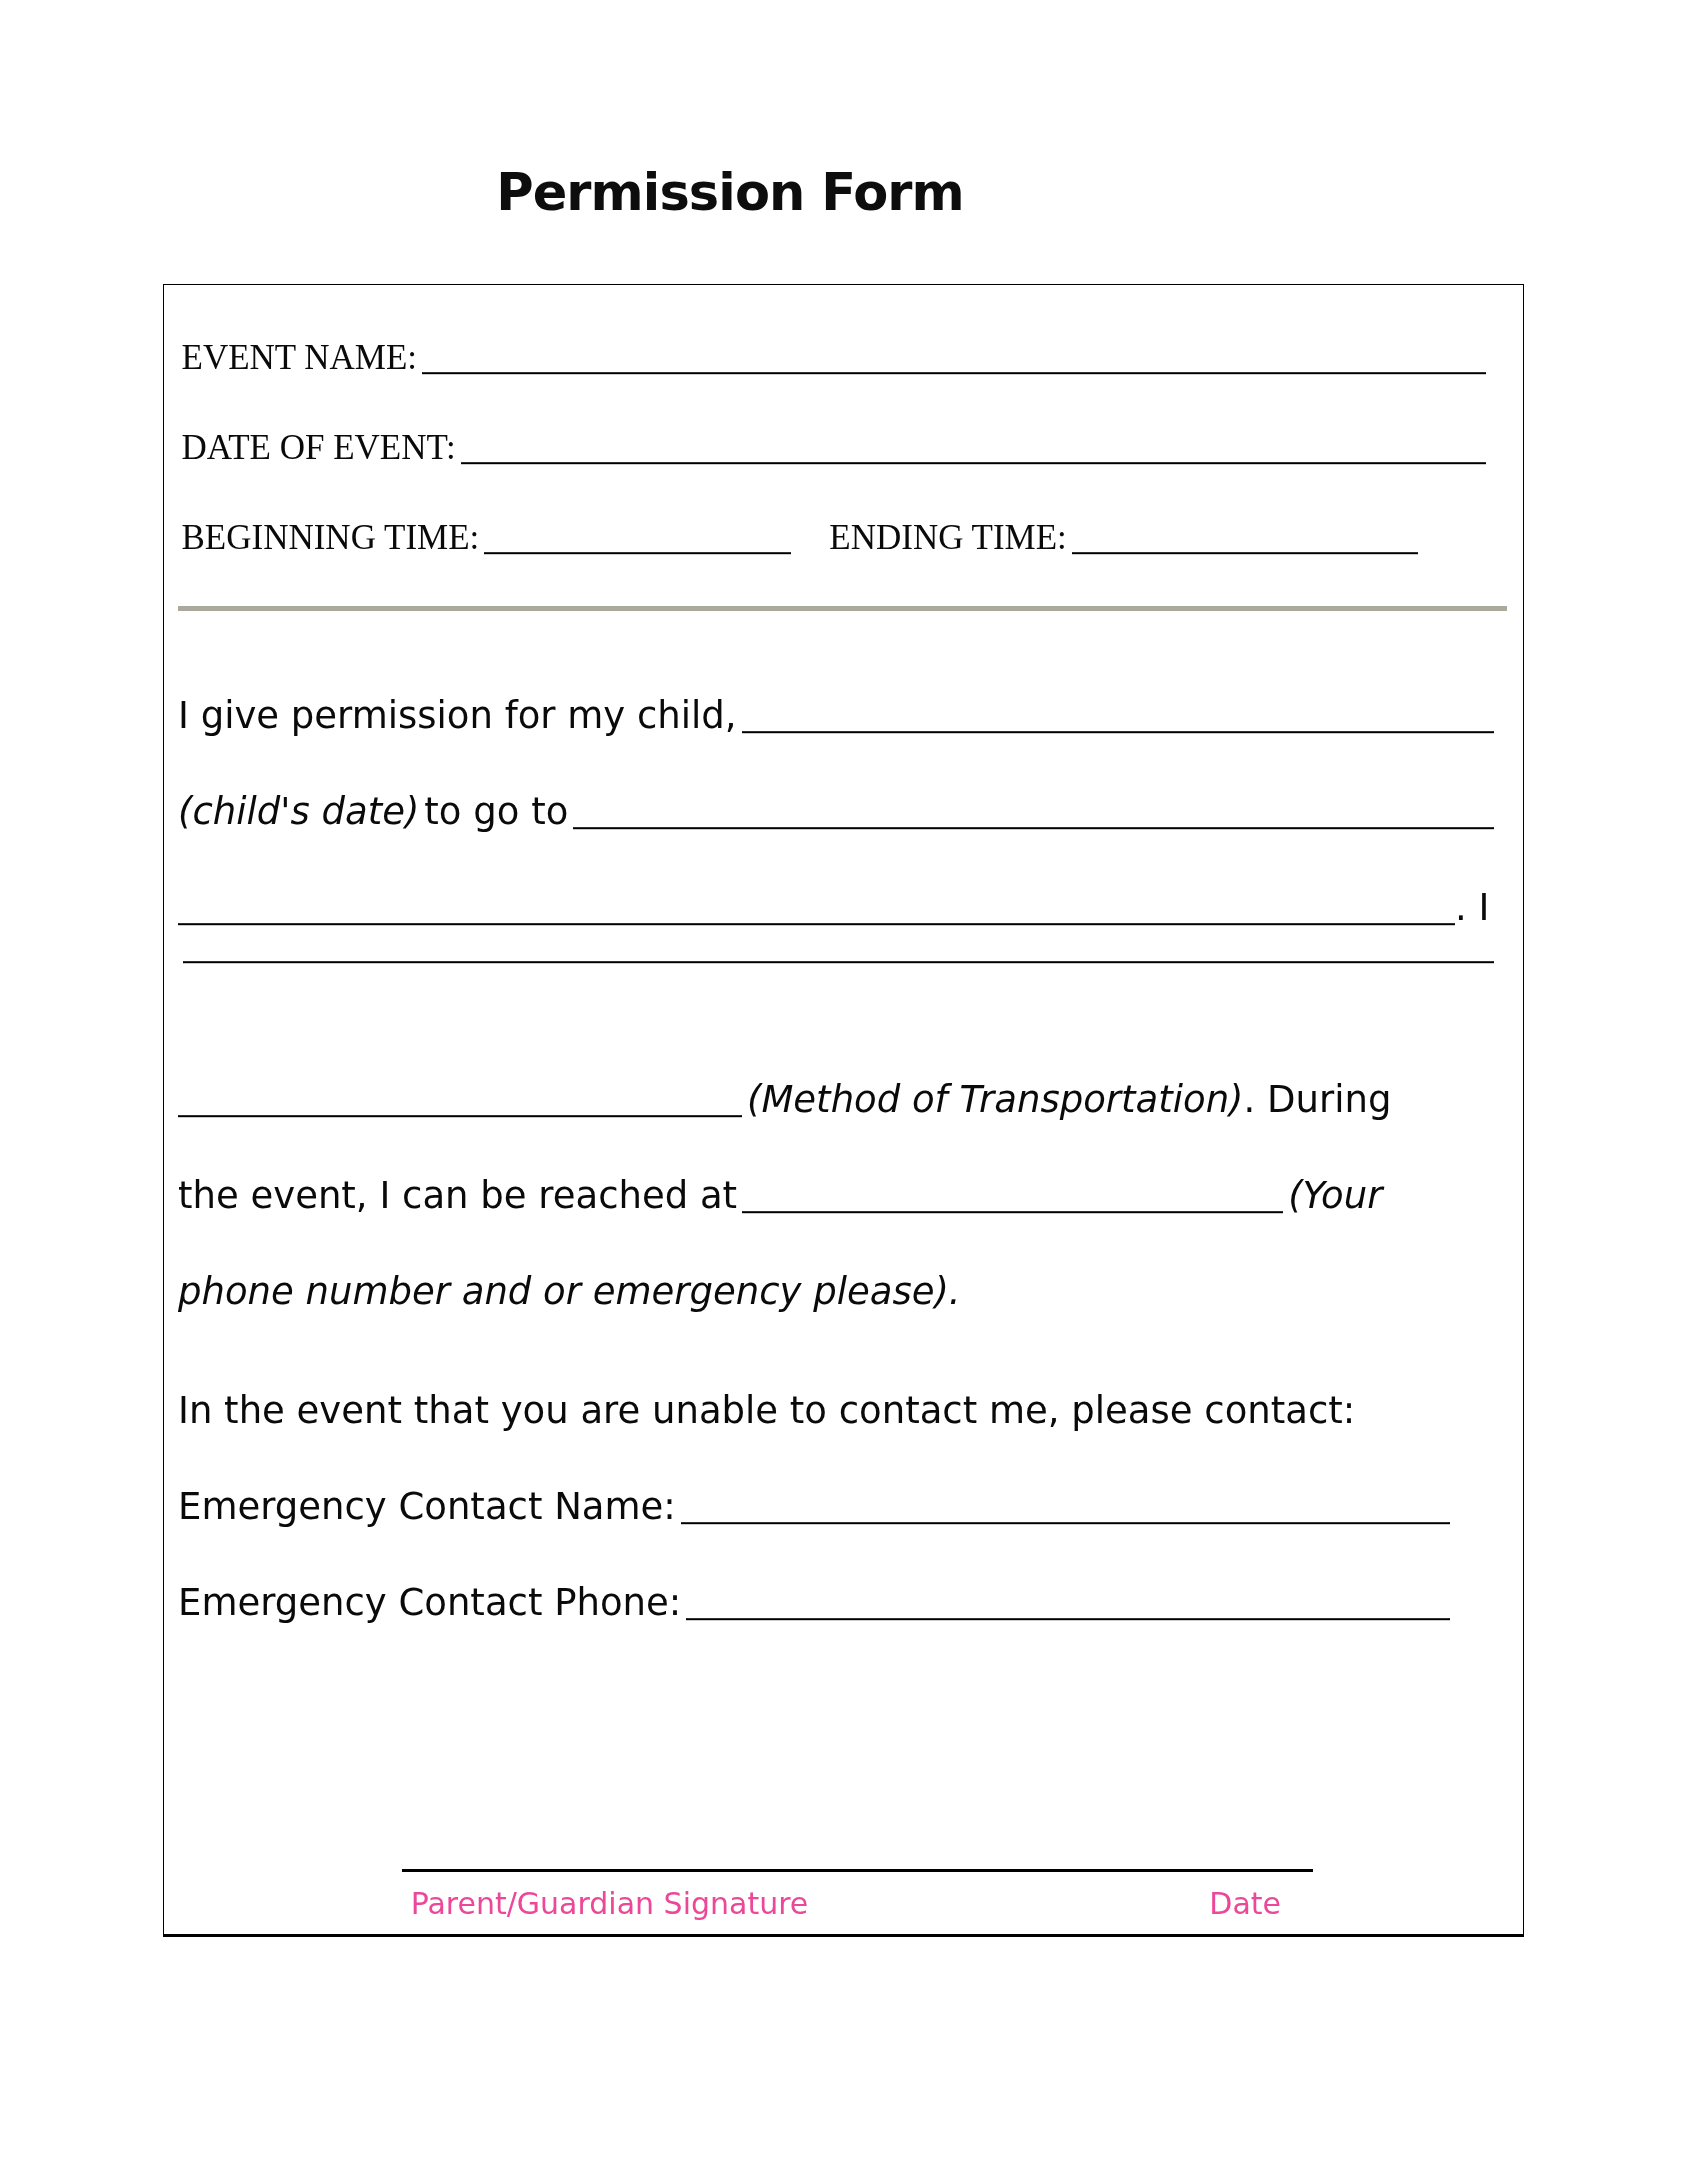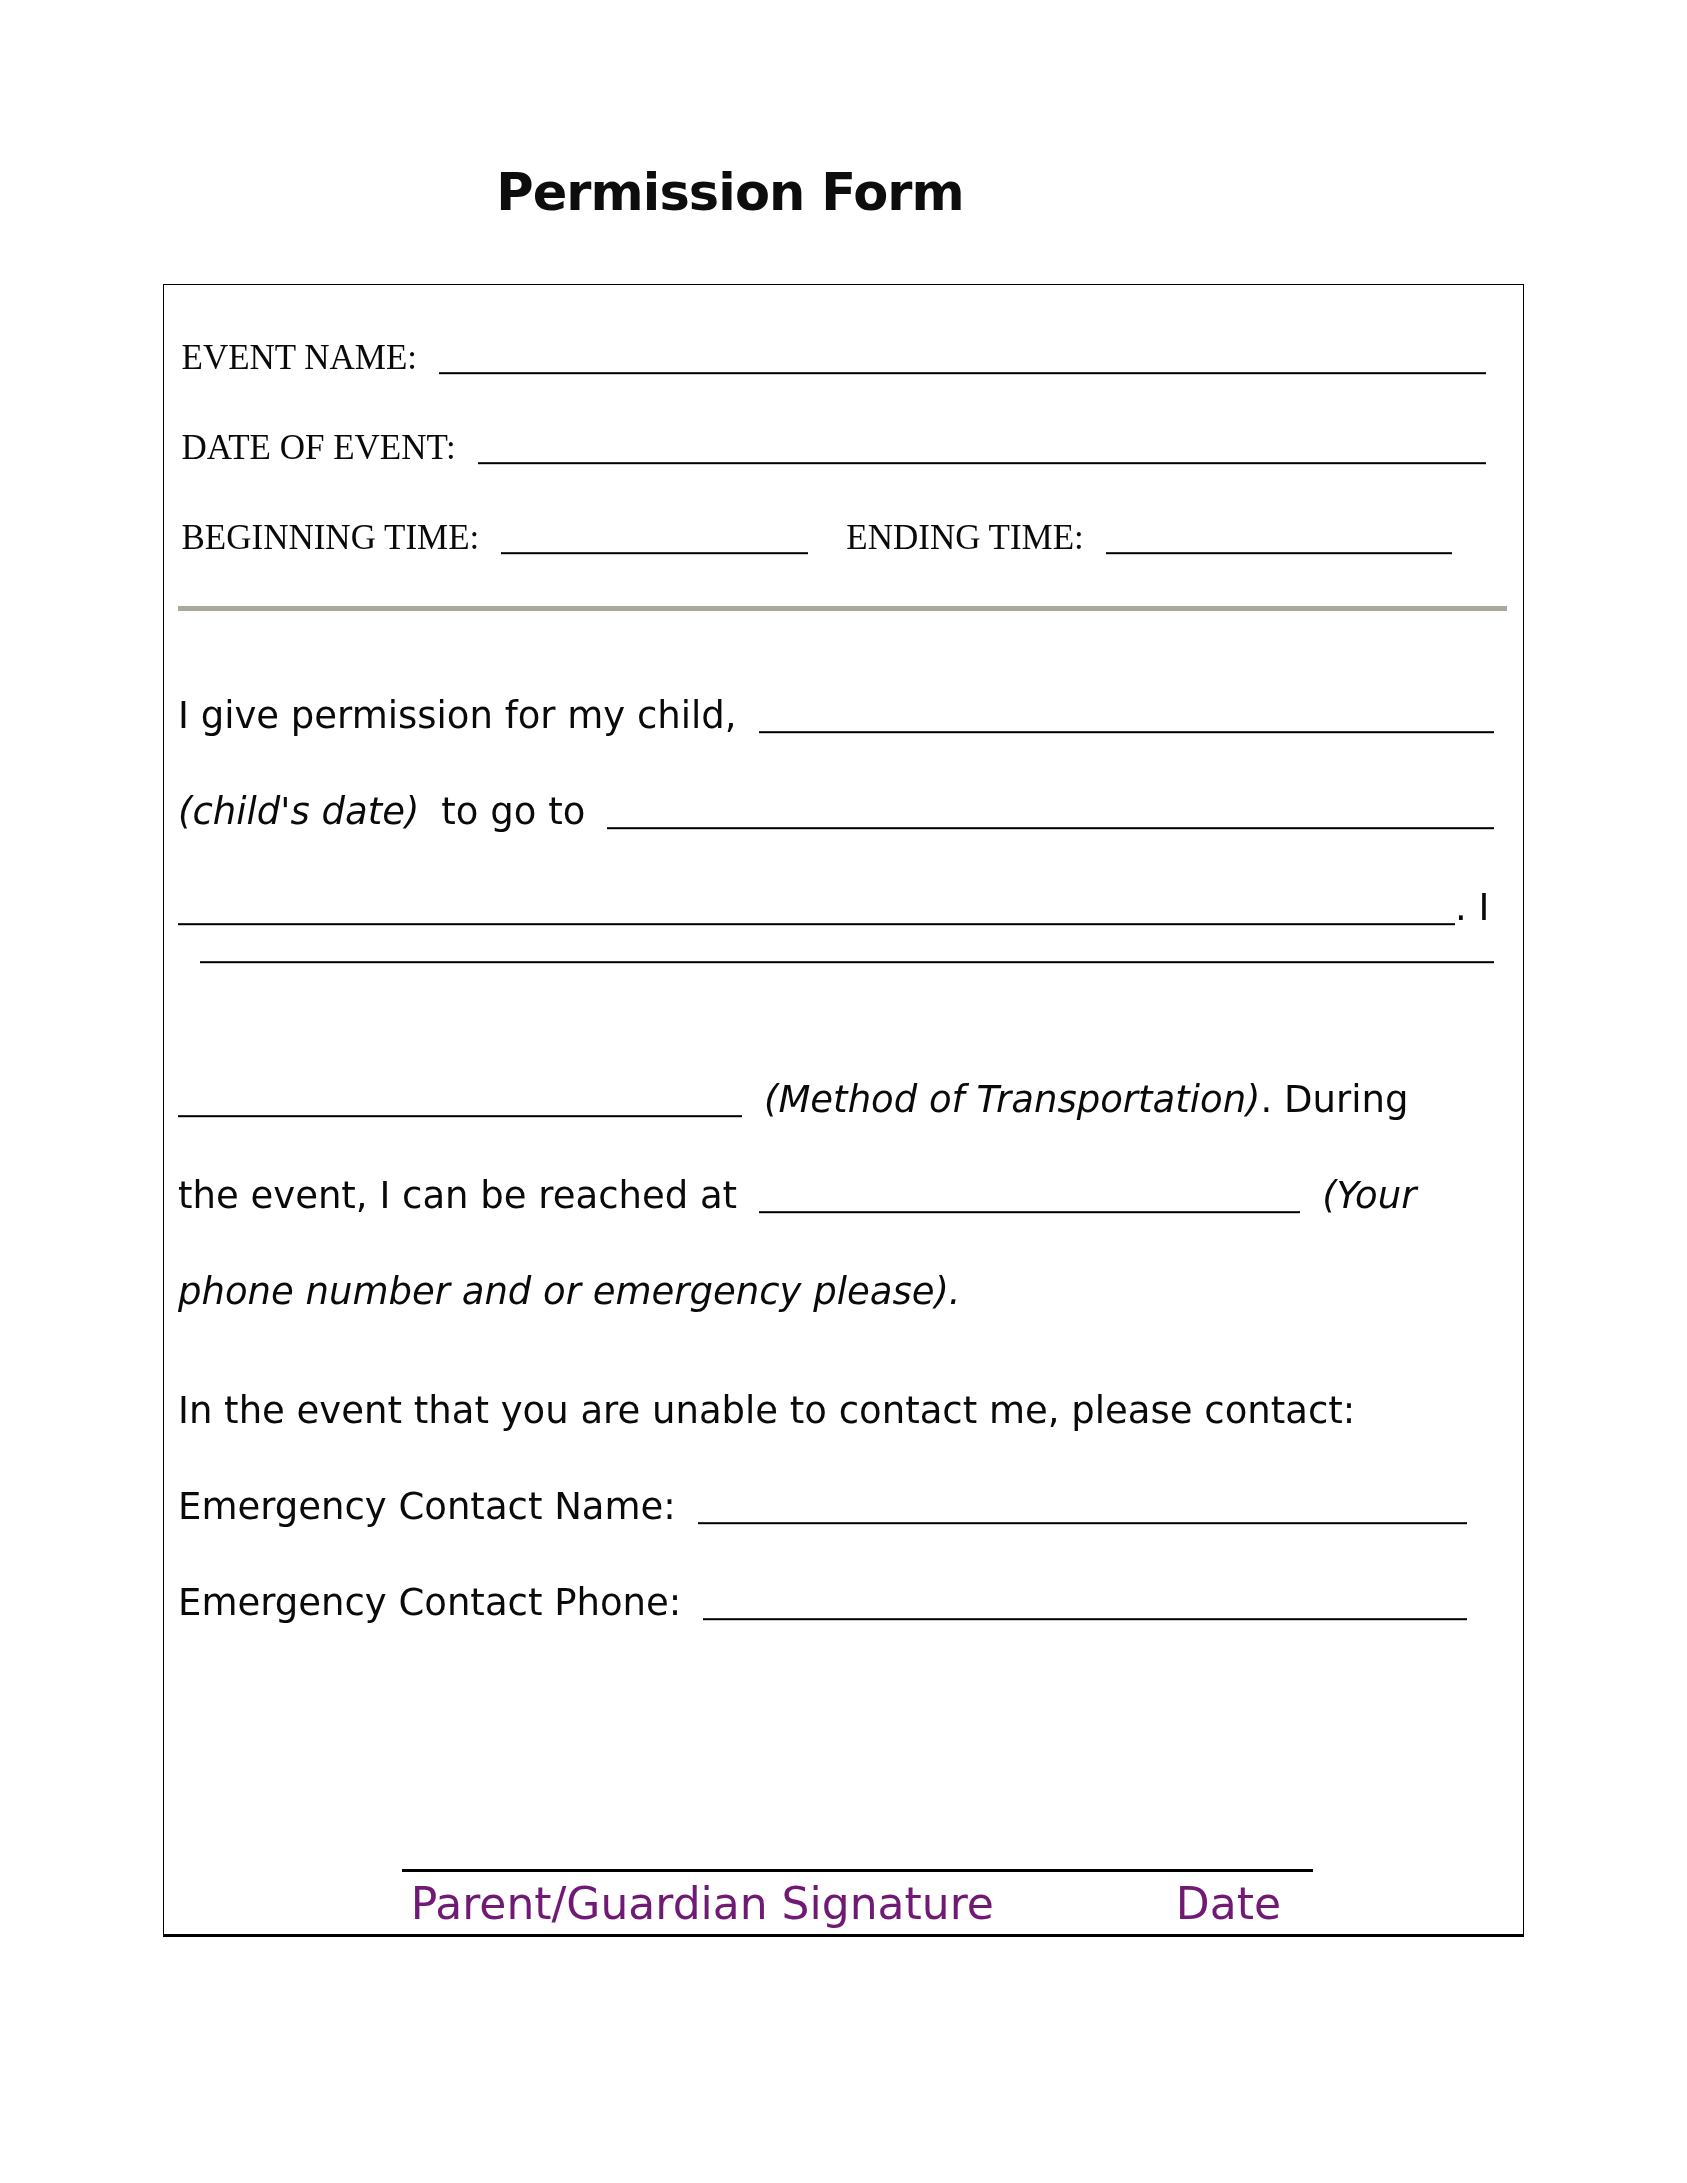--- a/index.html
+++ b/index.html
@@ -28,21 +28,21 @@
     font-family:"Liberation Serif",serif;font-size:35px;color:#0a0a0a;
   }
   .frow{display:flex;align-items:baseline;height:90px;line-height:90px;}
   .flabel{white-space:pre;}
   
   .u{
     display:inline-block;height:0;border-bottom:2.6px solid #000;
     transform:translateY(5.2px);
   }
   .ufill{flex:1 1 auto;}
-  .g{margin-left:22px;}
+  .g{margin-left:5px;}
   .gl{margin-left:38px;text-align:right;}
   
   .divider{
     position:absolute;top:321px;left:14px;width:1329px;height:5.2px;
     background:#aba89c;
   }
   
   .bodytxt{
     position:absolute;top:383px;left:0;right:0;
     padding:0 29px 0 14px;
@@ -53,21 +53,21 @@
   .it{font-style:italic;}
   .mt26{margin-top:23px;}
   
   .sig{
     position:absolute;top:1584px;left:238px;width:911px;
   }
   .sig-line{height:0;border-top:3.5px solid #000;}
   .sig-labels{
     display:flex;justify-content:space-between;align-items:baseline;
     padding:7px 32px 0 8.7px;
-    font-size:44px;line-height:49px;color:#701a75;
+    font-size:30px;line-height:49px;color:#ec4899;
   }
 </style>
 </head>
 <body>
 
 <div class="page-title">Permission Form</div>
 
 <div class="form-box">
 
   <div class="hdr">

